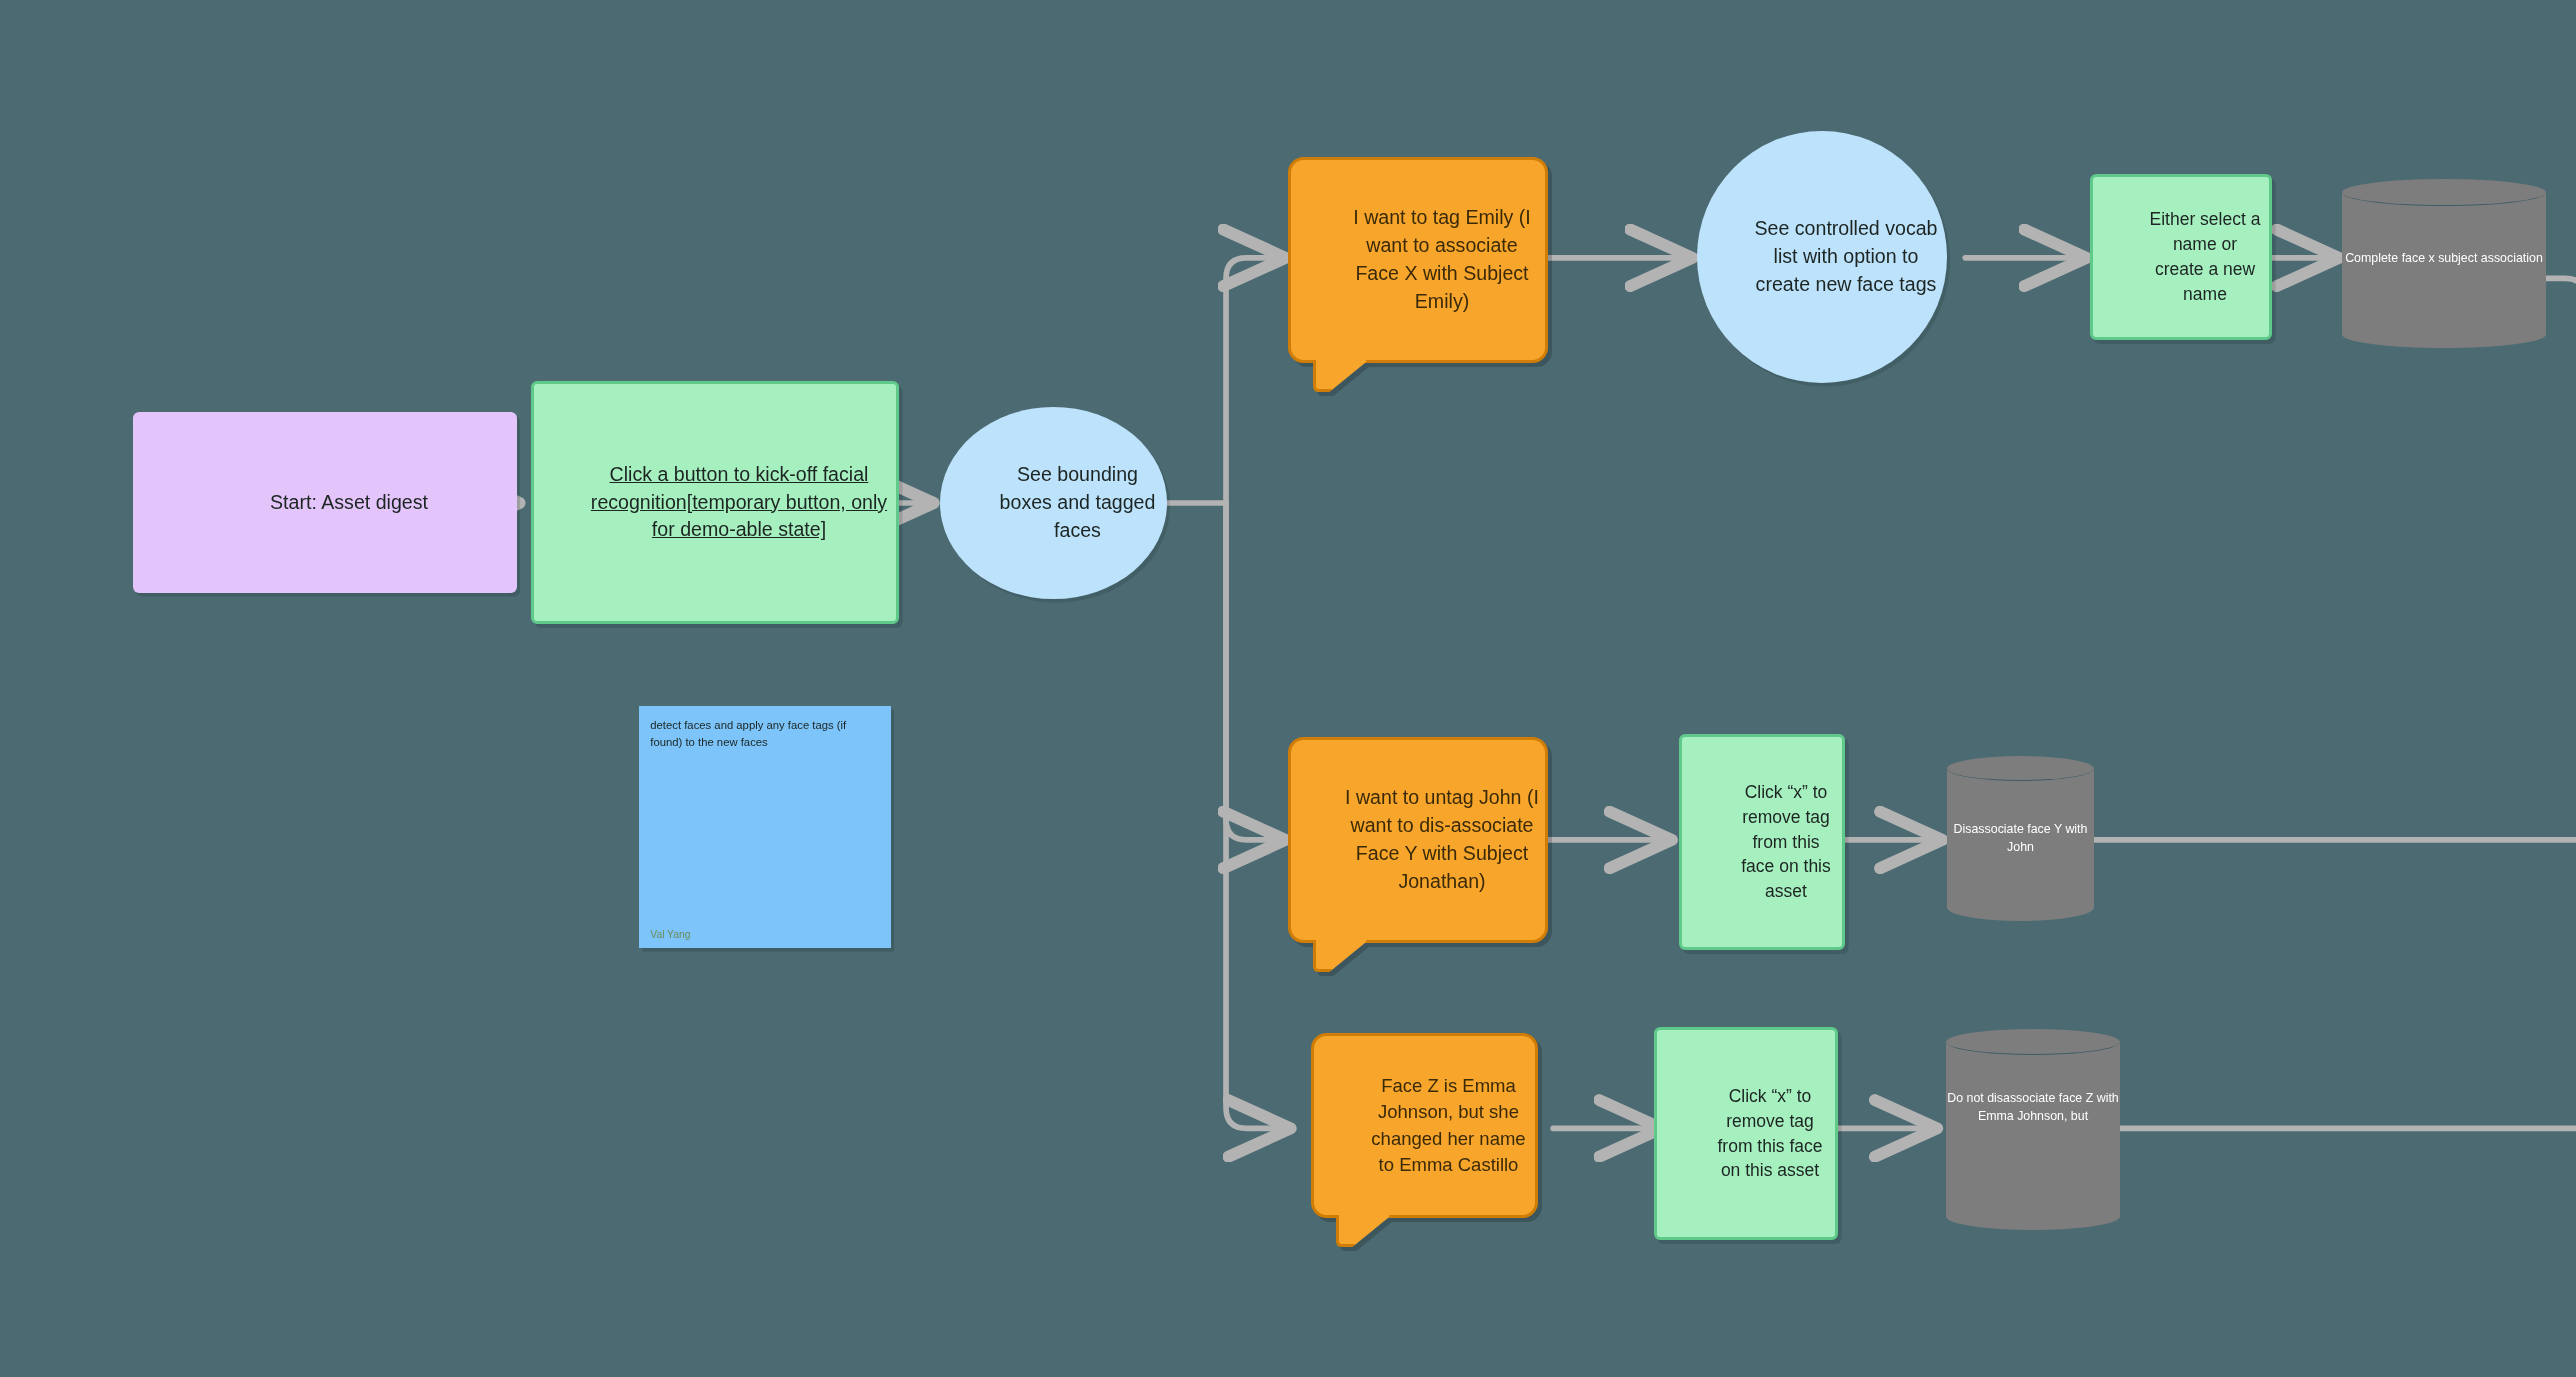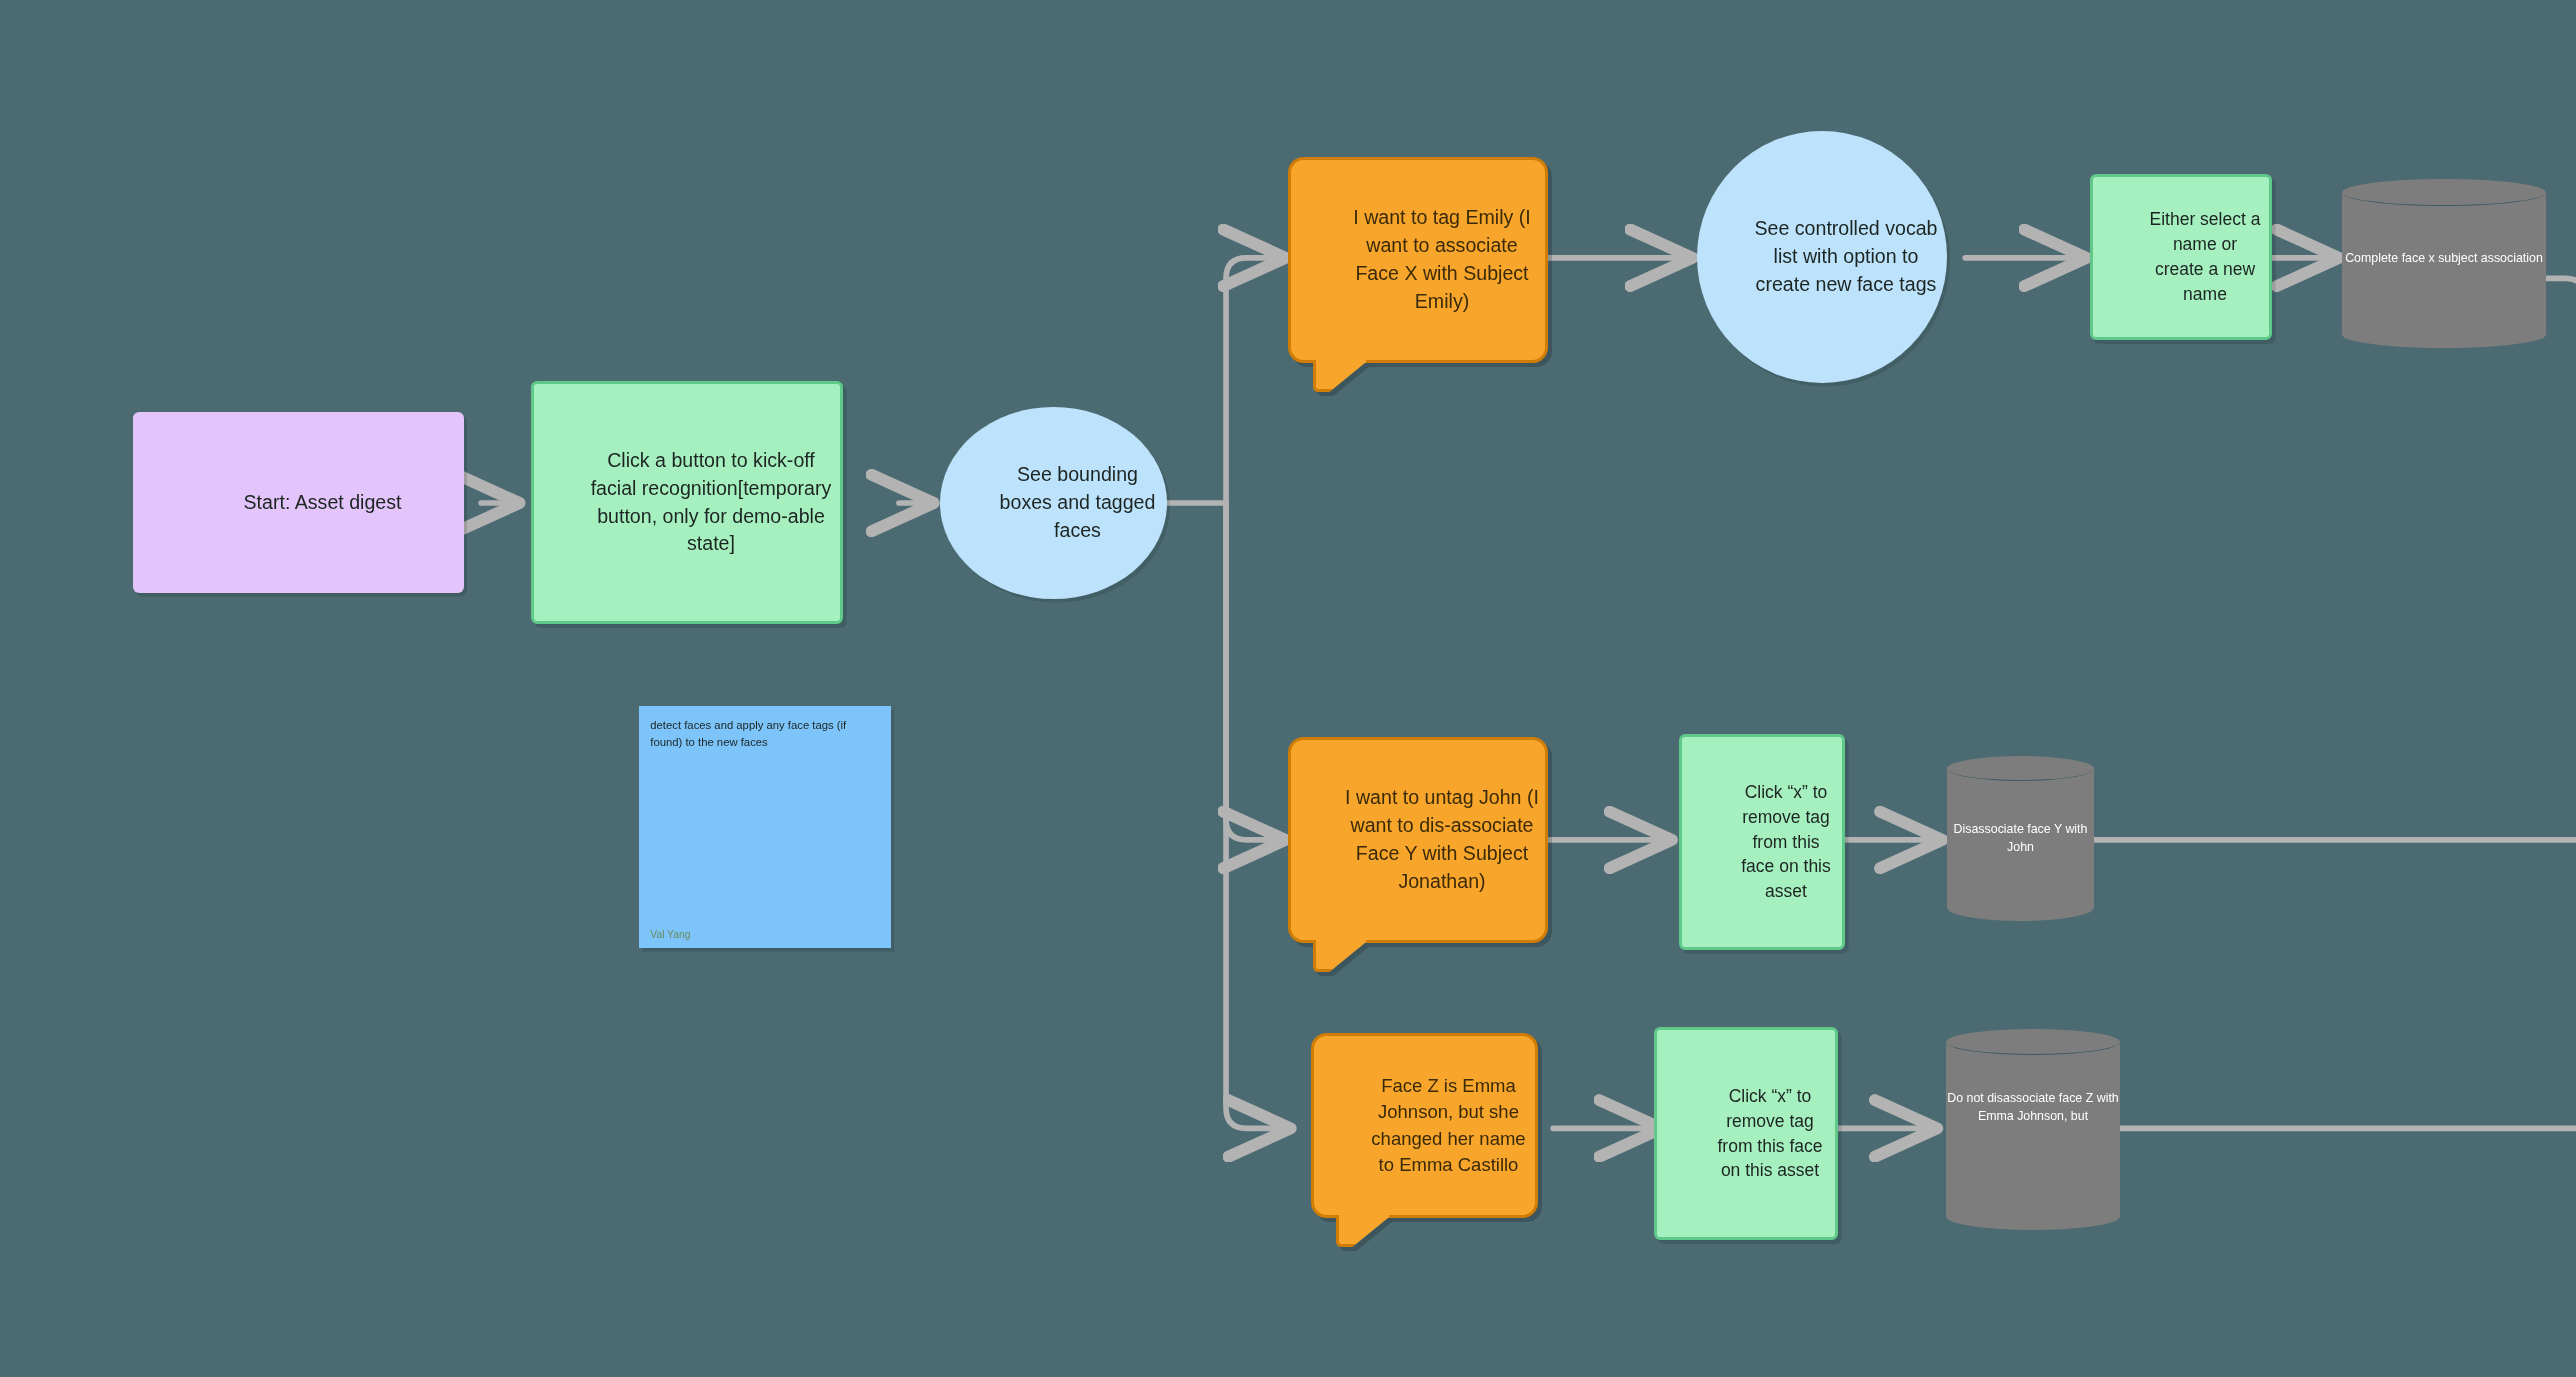--- a/index.html
+++ b/index.html
@@ -172,25 +172,25 @@
 
       <path d="M3015,2190 L3230,2190" marker-end="url(#ah)"></path>
       <path d="M3565,2190 L3765,2190" marker-end="url(#ah)"></path>
 
       <path d="M4080,2190 L5278,2190 Q5318,2190 5318,2150 L5318,1640"></path>
 
       <path d="M5500,780 L5735,780" marker-end="url(#ah)"></path>
     </g>
   </svg>
 
-  <div class="node purple" style="left:133px; top:412px; width:331px; height:181px;">
+  <div class="node purple" style="left:133px; top:412px; width:384px; height:181px;">
     <span class="txt">Start: Asset digest</span>
   </div>
 
-  <div class="node green" style="left:531px; top:381px; width:312px; height:243px;">
+  <div class="node green" style="left:531px; top:381px; width:368px; height:243px;text-decoration:underline;">
     <span class="txt">Click a button to kick-off facial recognition[temporary button, only for demo-able state]</span>
   </div>
 
   <div class="node ellipse" style="left:940px; top:407px; width:227px; height:192px;">
     <span class="txt">See bounding boxes and tagged faces</span>
   </div>
 
   <div class="node bubble" style="left:1288px; top:157px; width:260px; height:206px;">
     <span class="txt">I want to tag Emily (I want to associate Face X with Subject Emily)</span>
     <span class="tail"></span>

